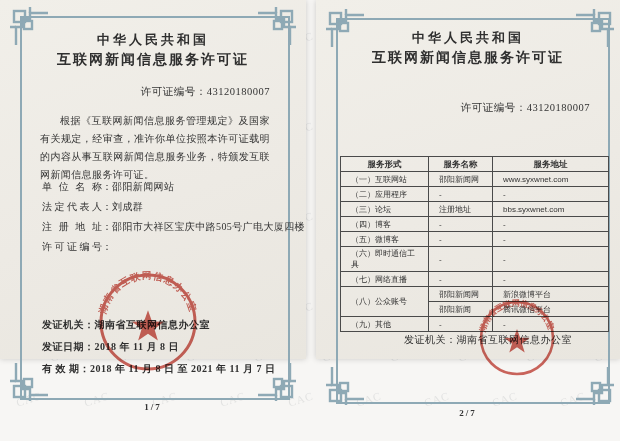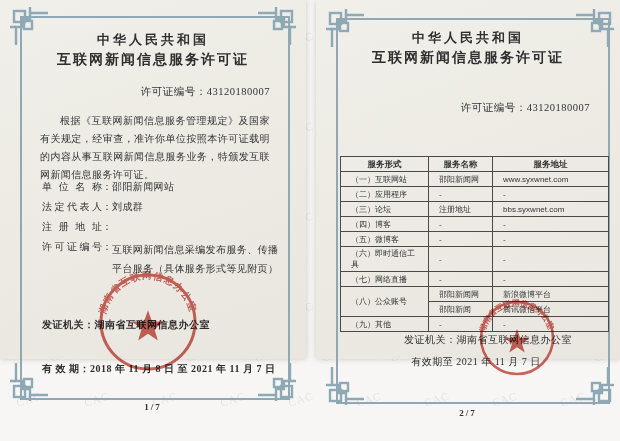--- a/index.html
+++ b/index.html
@@ -195,29 +195,32 @@
     <span class="fvalue">邵阳新闻网站</span>
   </div>
   <div class="frow" style="left:42px;top:200px">
     <span class="flabel">法定代表人</span>
       <span class="fcolon">：</span>
     <span class="fvalue">刘成群</span>
   </div>
   <div class="frow" style="left:42px;top:220px">
     <span class="flabel">注册地址</span>
       <span class="fcolon">：</span>
+    <span class="fvalue">邵阳市大祥区宝庆中路505号广电大厦四楼</span>
   </div>
   <div class="frow" style="left:42px;top:240px">
     <span class="flabel">许可证编号</span>
       <span class="fcolon">：</span>
-    <span class="fvalue wrapval">互联网新闻信息采编发布服务、传播平台服务（具体服务形式等见附页）</span>
   </div>
 
   <div class="botline" style="left:42px;top:318px">
     <span>发证机关：</span><span>湖南省互联网信息办公室</span>
+  </div>
+  <div class="botline" style="left:42px;top:340px">
+    <span>发证日期：</span><span>2018 年 11 月 8 日</span>
   </div>
   <div class="botline" style="left:42px;top:362px">
     <span>有 效 期：</span><span>2018 年 11 月 8 日 至 2021 年 11 月 7 日</span>
   </div>
 
   <svg class="seal" style="left:93px;top:267px" width="110" height="110" viewBox="0 0 110 110">
     <defs>
         <path id="arcL" d="M 12.6 47.5 A 43 43 0 0 1 97.4 47.5" fill="none"></path>
       </defs>
     <circle cx="55" cy="55" r="47" stroke-width="3"></circle>
@@ -325,21 +328,20 @@
           <td rowspan="1" class="c1">（九）其他</td>
           <td class="c2">-</td>
           <td class="c3">-</td>
         </tr>
       </tbody>
   </table>
 
   <div class="botline" style="left:88px;top:333px;font-weight:normal">
     <span>发证机关：</span><span>湖南省互联网信息办公室</span>
   </div>
-  <div class="botline" style="left:60px;top:355px;width:200px;text-align:center;font-weight:normal">有效期至 2021 年 11 月 7 日</div>
 
   <svg class="seal" style="left:156px;top:293px" width="90" height="90" viewBox="0 0 90 90">
     <defs>
         <path id="arcR" d="M 13.0 39.4 A 32.5 32.5 0 0 1 77.0 39.4" fill="none"></path>
       </defs>
     <circle cx="45" cy="45" r="36" stroke-width="2.6"></circle>
     <polygon points="0,-16 3.8,-5.2 15.2,-4.9 6.1,2 9.4,12.9 0,6.4 -9.4,12.9 -6.1,2 -15.2,-4.9 -3.8,-5.2" transform="translate(45,49) scale(0.82)"></polygon>
     <text font-size="8"><textPath href="#arcR" startOffset="0" textLength="88">湖南省互联网信息办公室</textPath></text>
   </svg>
 

